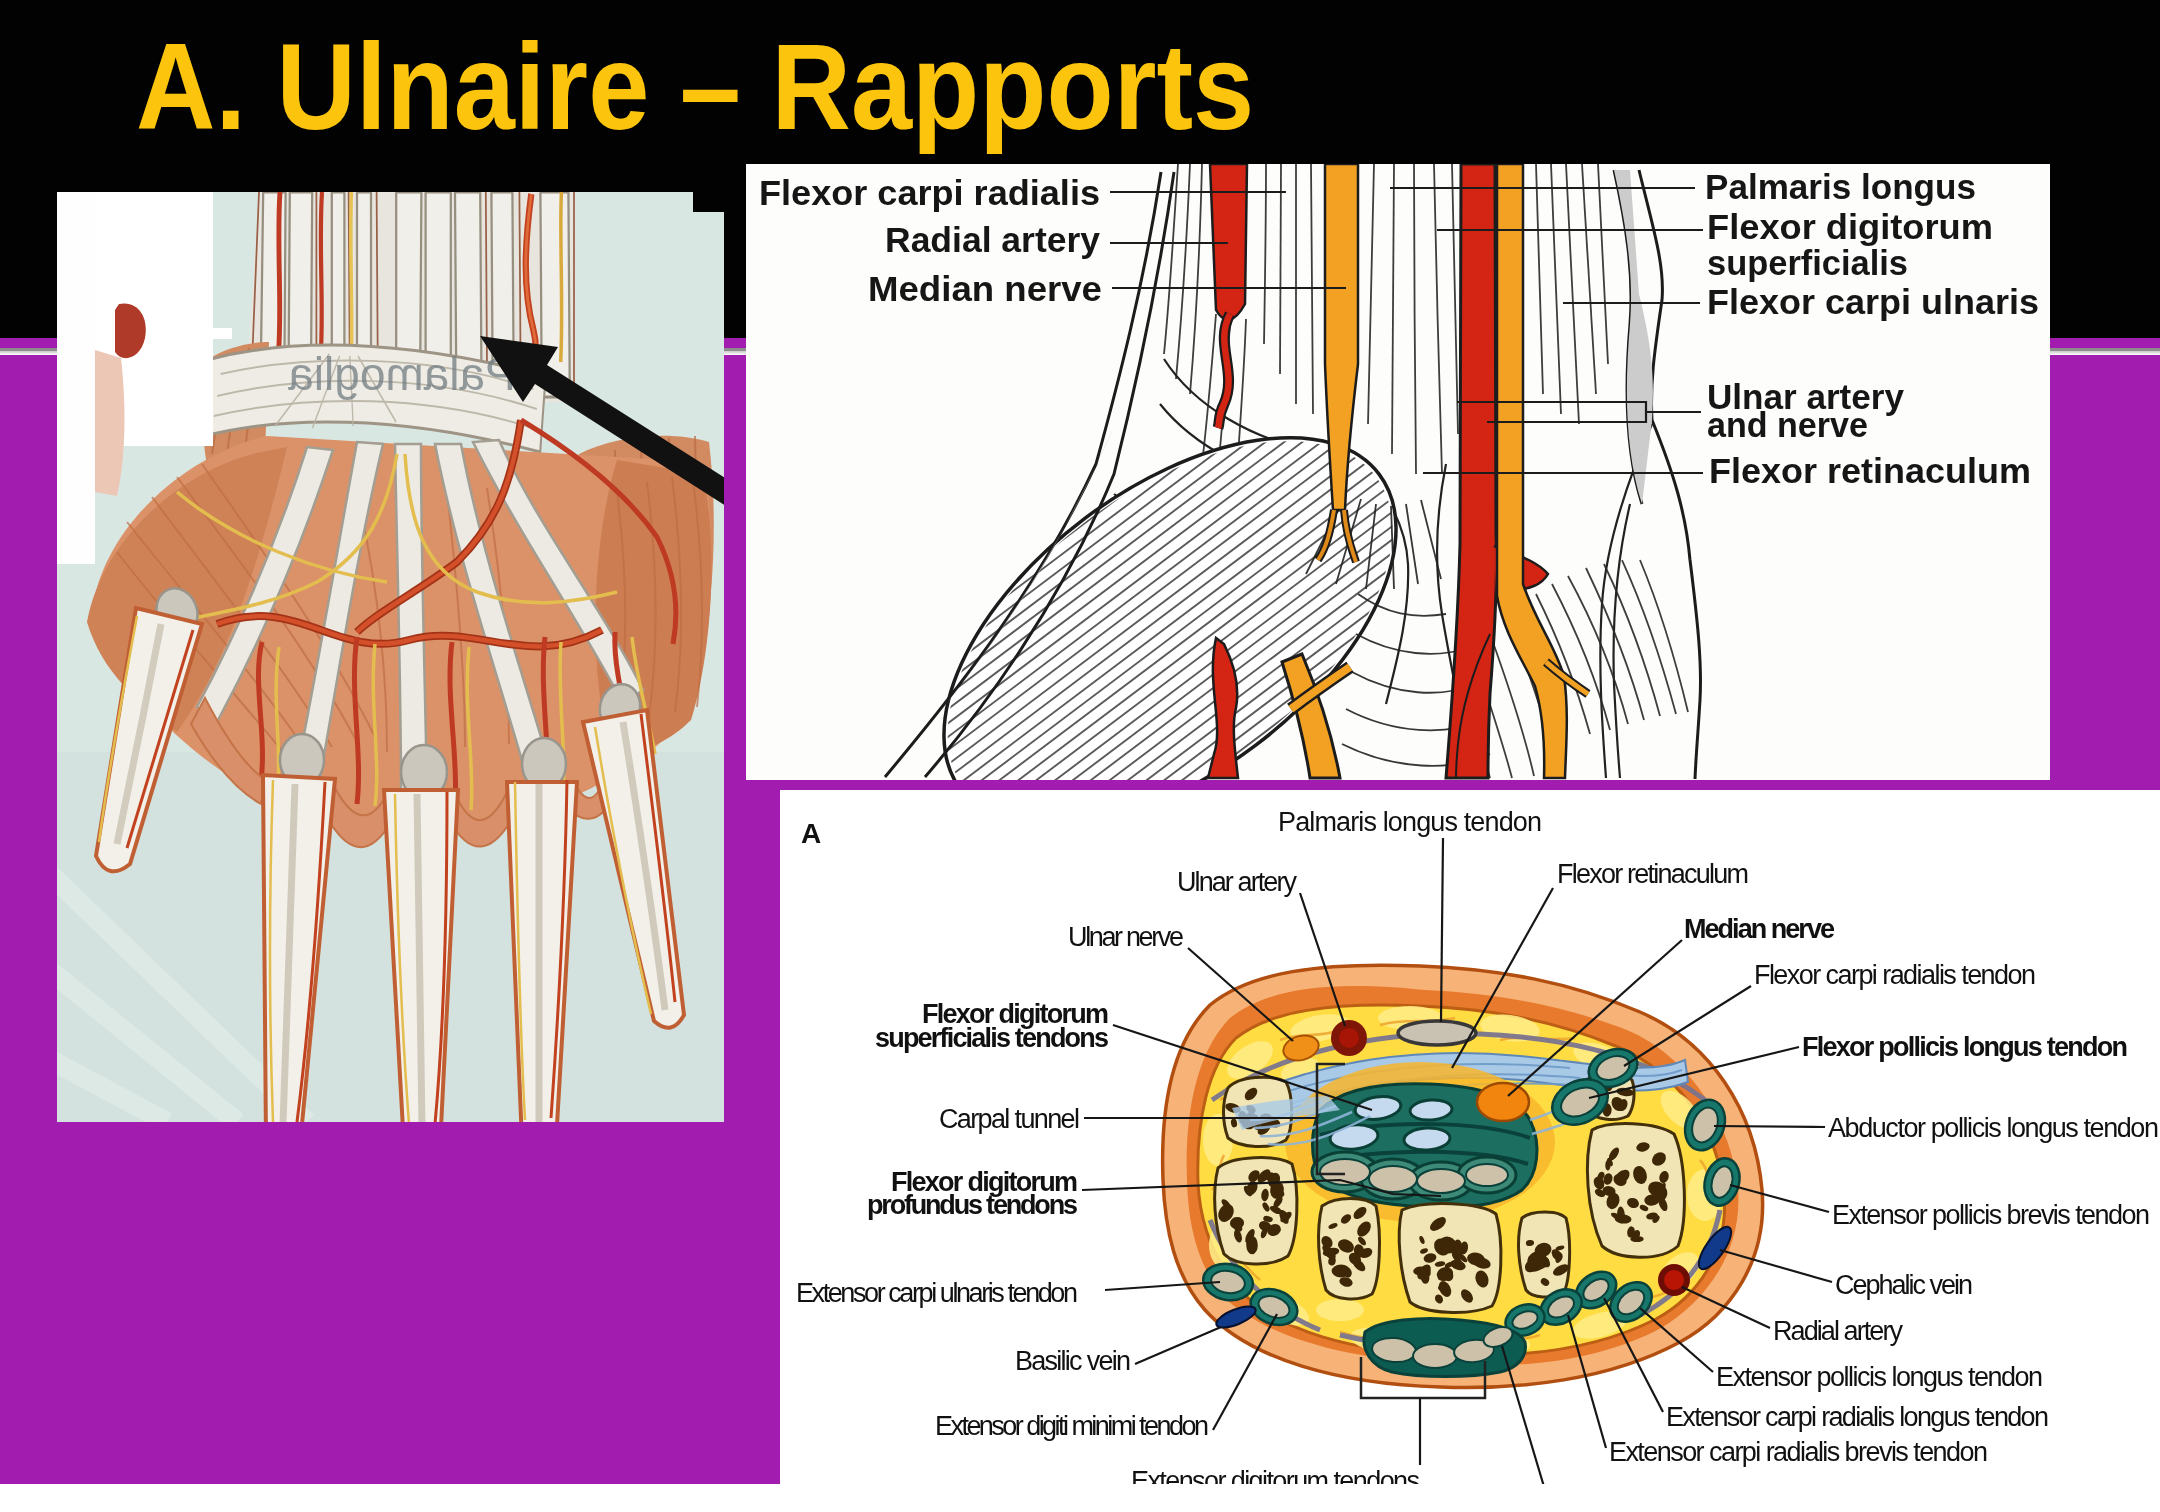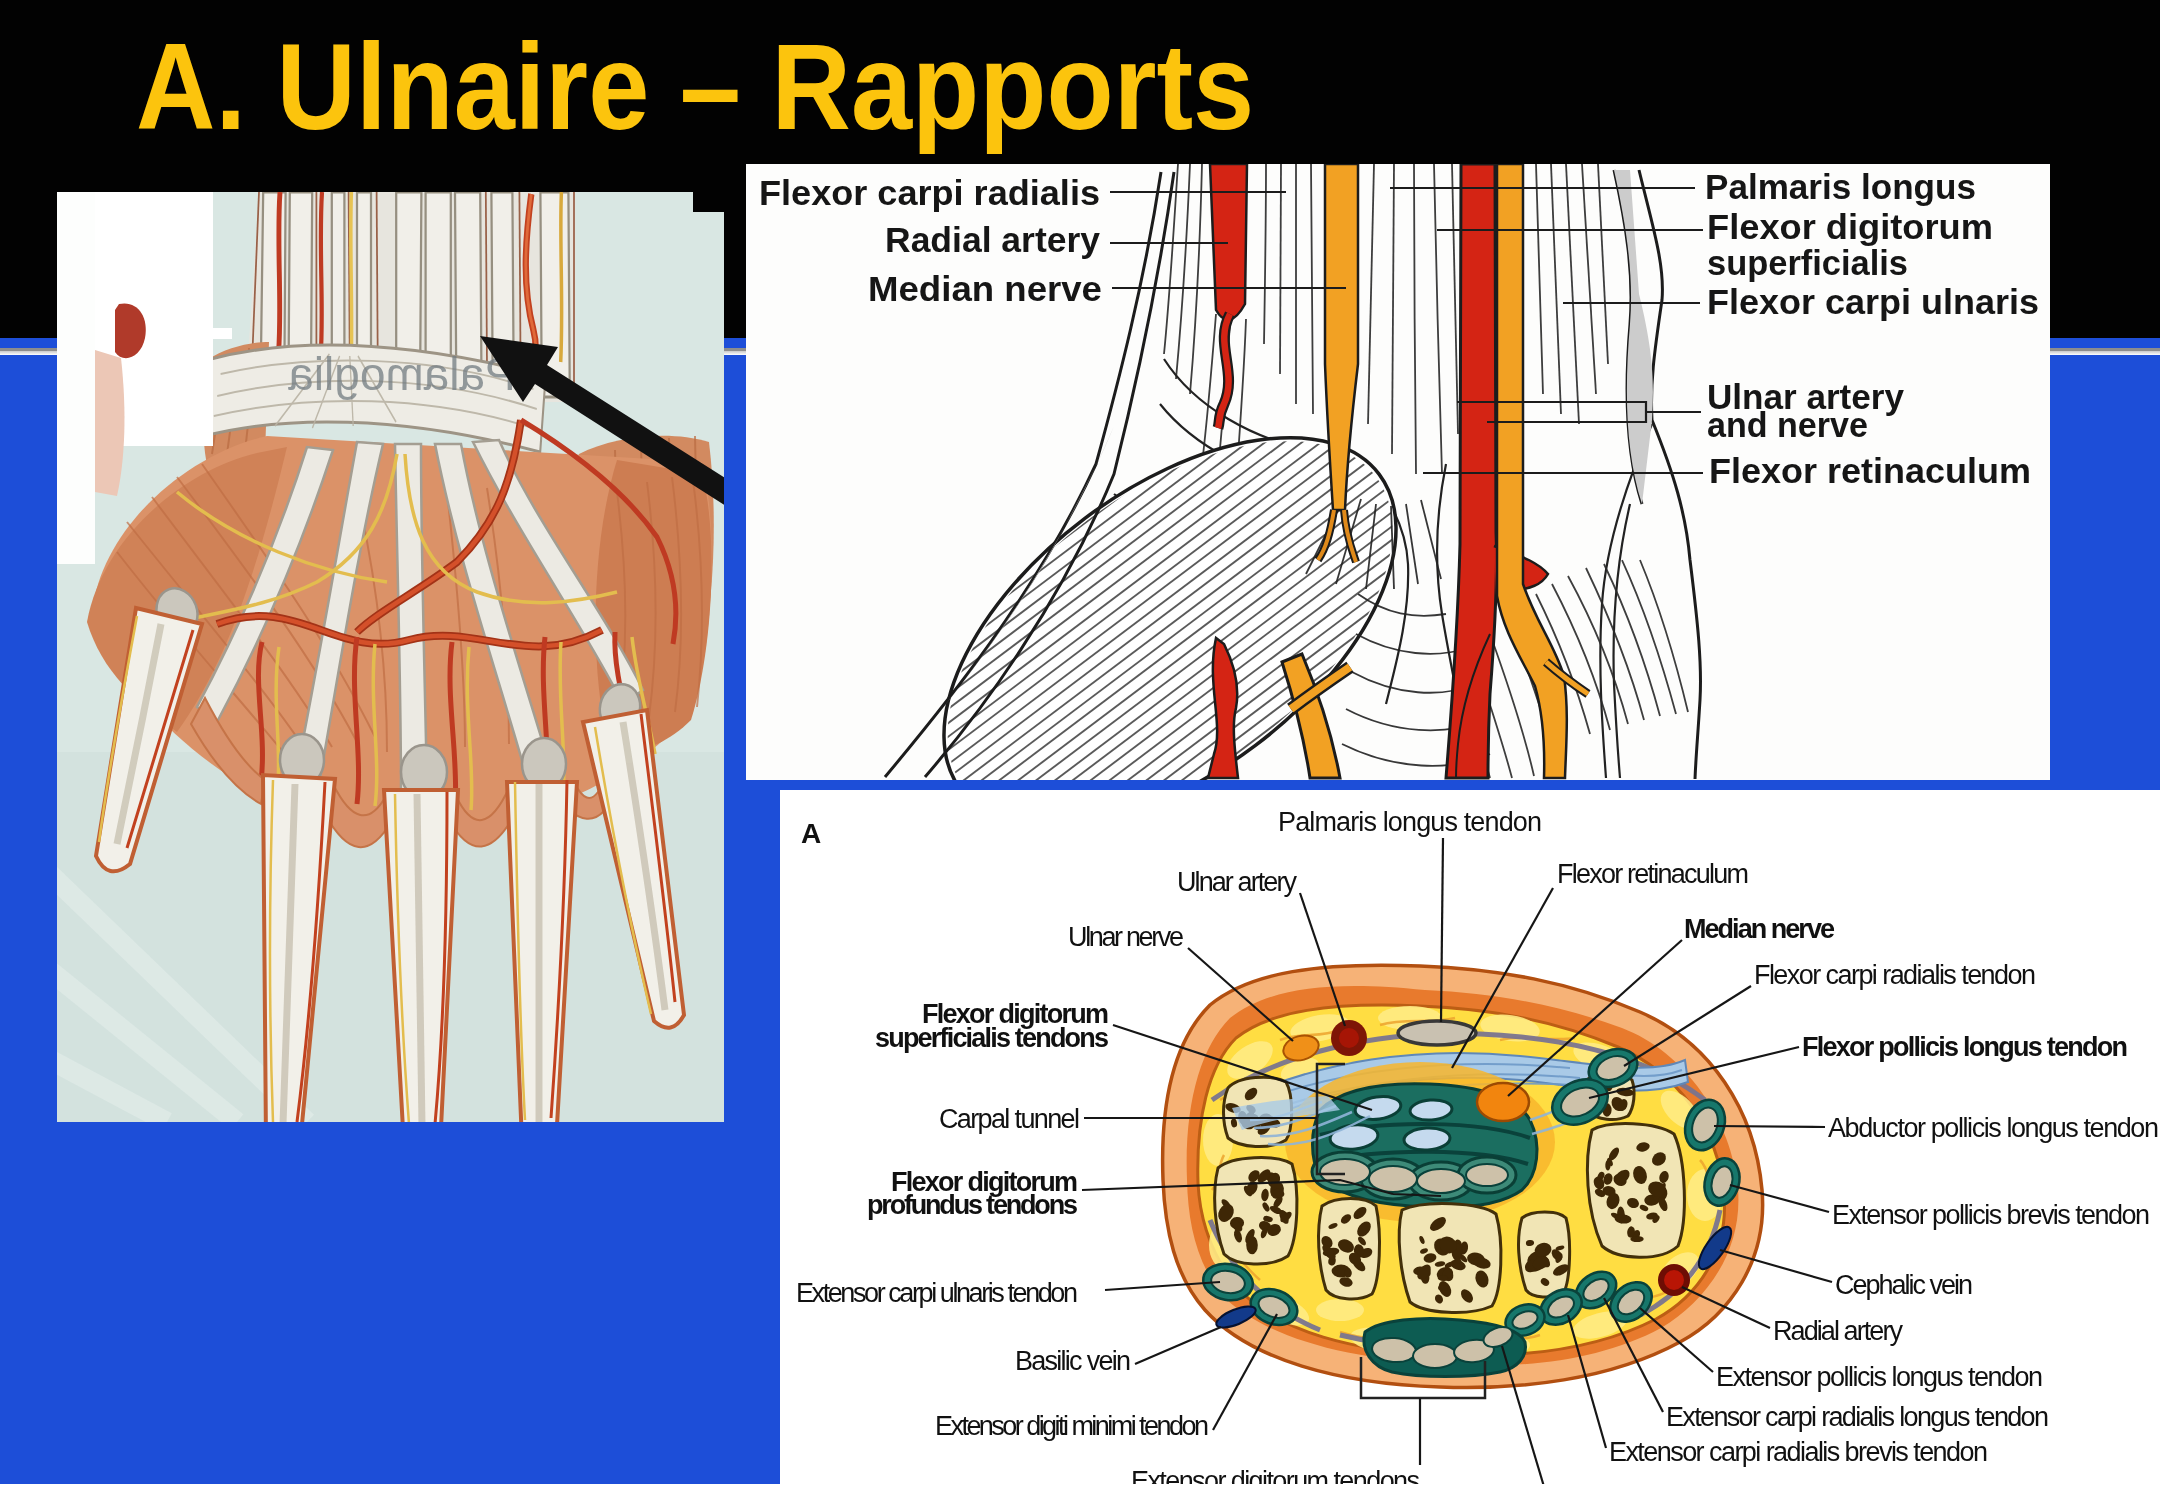--- a/index.html
+++ b/index.html
@@ -1,16 +1,16 @@
 <!DOCTYPE html>
 <html><head>
 <meta charset="utf-8">
 <style>
   html,body{margin:0;padding:0;}
-  #page{position:relative;width:2160px;height:1484px;background:#1d4ed8;overflow:hidden;font-family:"Liberation Sans",sans-serif;}
+  #page{position:relative;width:2160px;height:1484px;background:#a21caf;overflow:hidden;font-family:"Liberation Sans",sans-serif;}
   .abs{position:absolute;}
 </style>
 </head>
 <body>
 <div id="page">
 
   <div class="abs" style="left:0;top:0;width:2160px;height:338px;background:#020202;"></div>
 
   <div class="abs" style="left:0;top:348px;width:2160px;height:3px;background:#8d8d8d;"></div>
   <div class="abs" style="left:0;top:351px;width:2160px;height:4px;background:linear-gradient(#c9c9c9,#ffffff);"></div>

